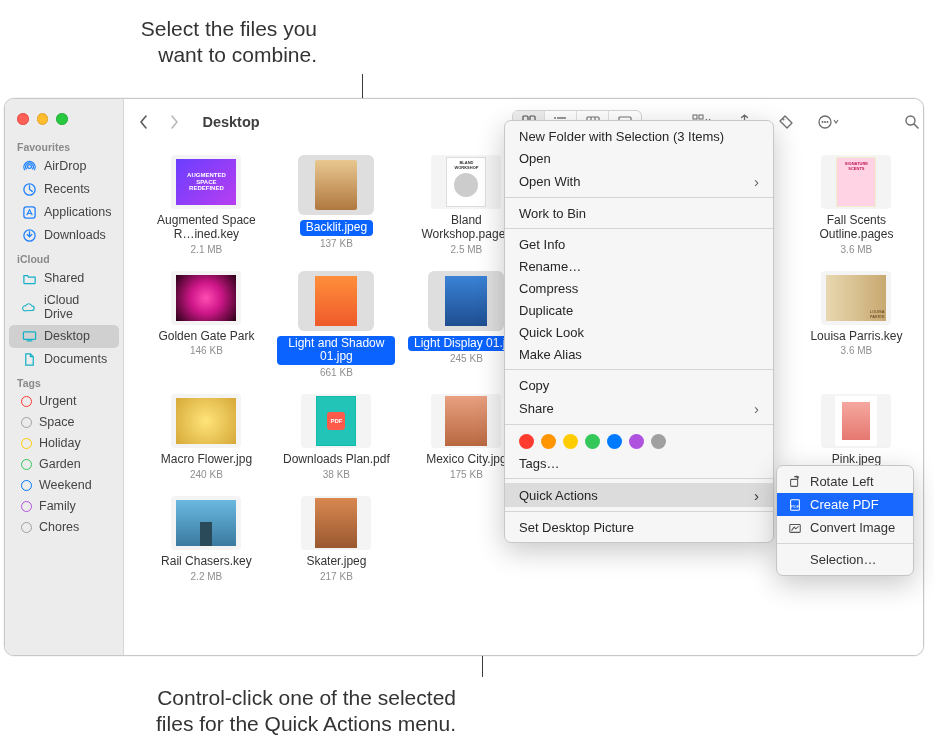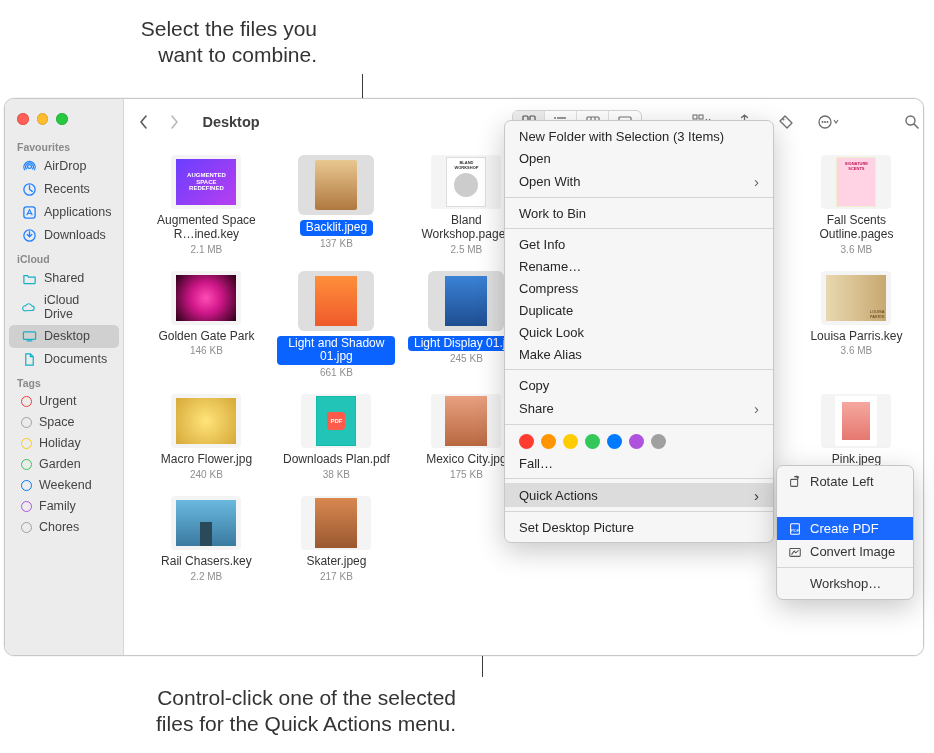--- a/index.html
+++ b/index.html
@@ -162,21 +162,21 @@
     border-radius:7px;
     box-shadow: 0 8px 28px rgba(0,0,0,.22);
     padding:4px 0;
     font-size:13px;
     z-index: 60;
   }
   .submenu .smi {
     padding:3.5px 10px;
     display:flex; align-items:center; gap:7px;
   }
-  .submenu .smi.sel { background:#1868ff; color:#fff;margin-top:24px; }
+  .submenu .smi.sel { background:#1868ff; color:#fff; }
   .submenu .sep { height:1px; background:#d5d5d5; margin:4px 0; }
   .chev { font-size:11px; color:#666; }
   .chev::before { content:"›"; font-size:15px; }
   .mi.hl .chev { color:#333; }
   .sicon { width:16px; height:16px; display:flex; align-items:center; justify-content:center; }
   svg { display:block; }
 </style>
 </head>
 <body>
 
@@ -580,21 +580,21 @@
     <div class="swatches">
       <div class="sw" style="background:#ff3b30;"></div>
       <div class="sw" style="background:#ff9500;"></div>
       <div class="sw" style="background:#ffcc00;"></div>
       <div class="sw" style="background:#34c759;"></div>
       <div class="sw" style="background:#007aff;"></div>
       <div class="sw" style="background:#af52de;"></div>
       <div class="sw" style="background:#a0a0a0;"></div>
     </div>
     <div class="mi">
-      <span>Fall…</span>
+      <span>Tags…</span>
     </div>
     <div class="sep"></div>
     <div class="mi hl">
       <span>Quick Actions</span>
       <span class="chev"></span>
     </div>
     <div class="sep"></div>
     <div class="mi">
       <span>Set Desktop Picture</span>
     </div>
@@ -624,15 +624,15 @@
         <svg width="14" height="14" viewBox="0 0 16 16">
           <rect x="2" y="4" width="12" height="9" rx="1" fill="none" stroke="#555" stroke-width="1.2"></rect>
           <path d="M4 11l3-4 2 2 3-3" fill="none" stroke="#555" stroke-width="1.2"></path>
         </svg>
       </span>
       <span>Convert Image</span>
     </div>
     <div class="sep"></div>
     <div class="smi">
       <span class="sicon"></span>
-      <span>Workshop…</span>
+      <span>Selection…</span>
     </div>
   </div>
 
 </body></html>

